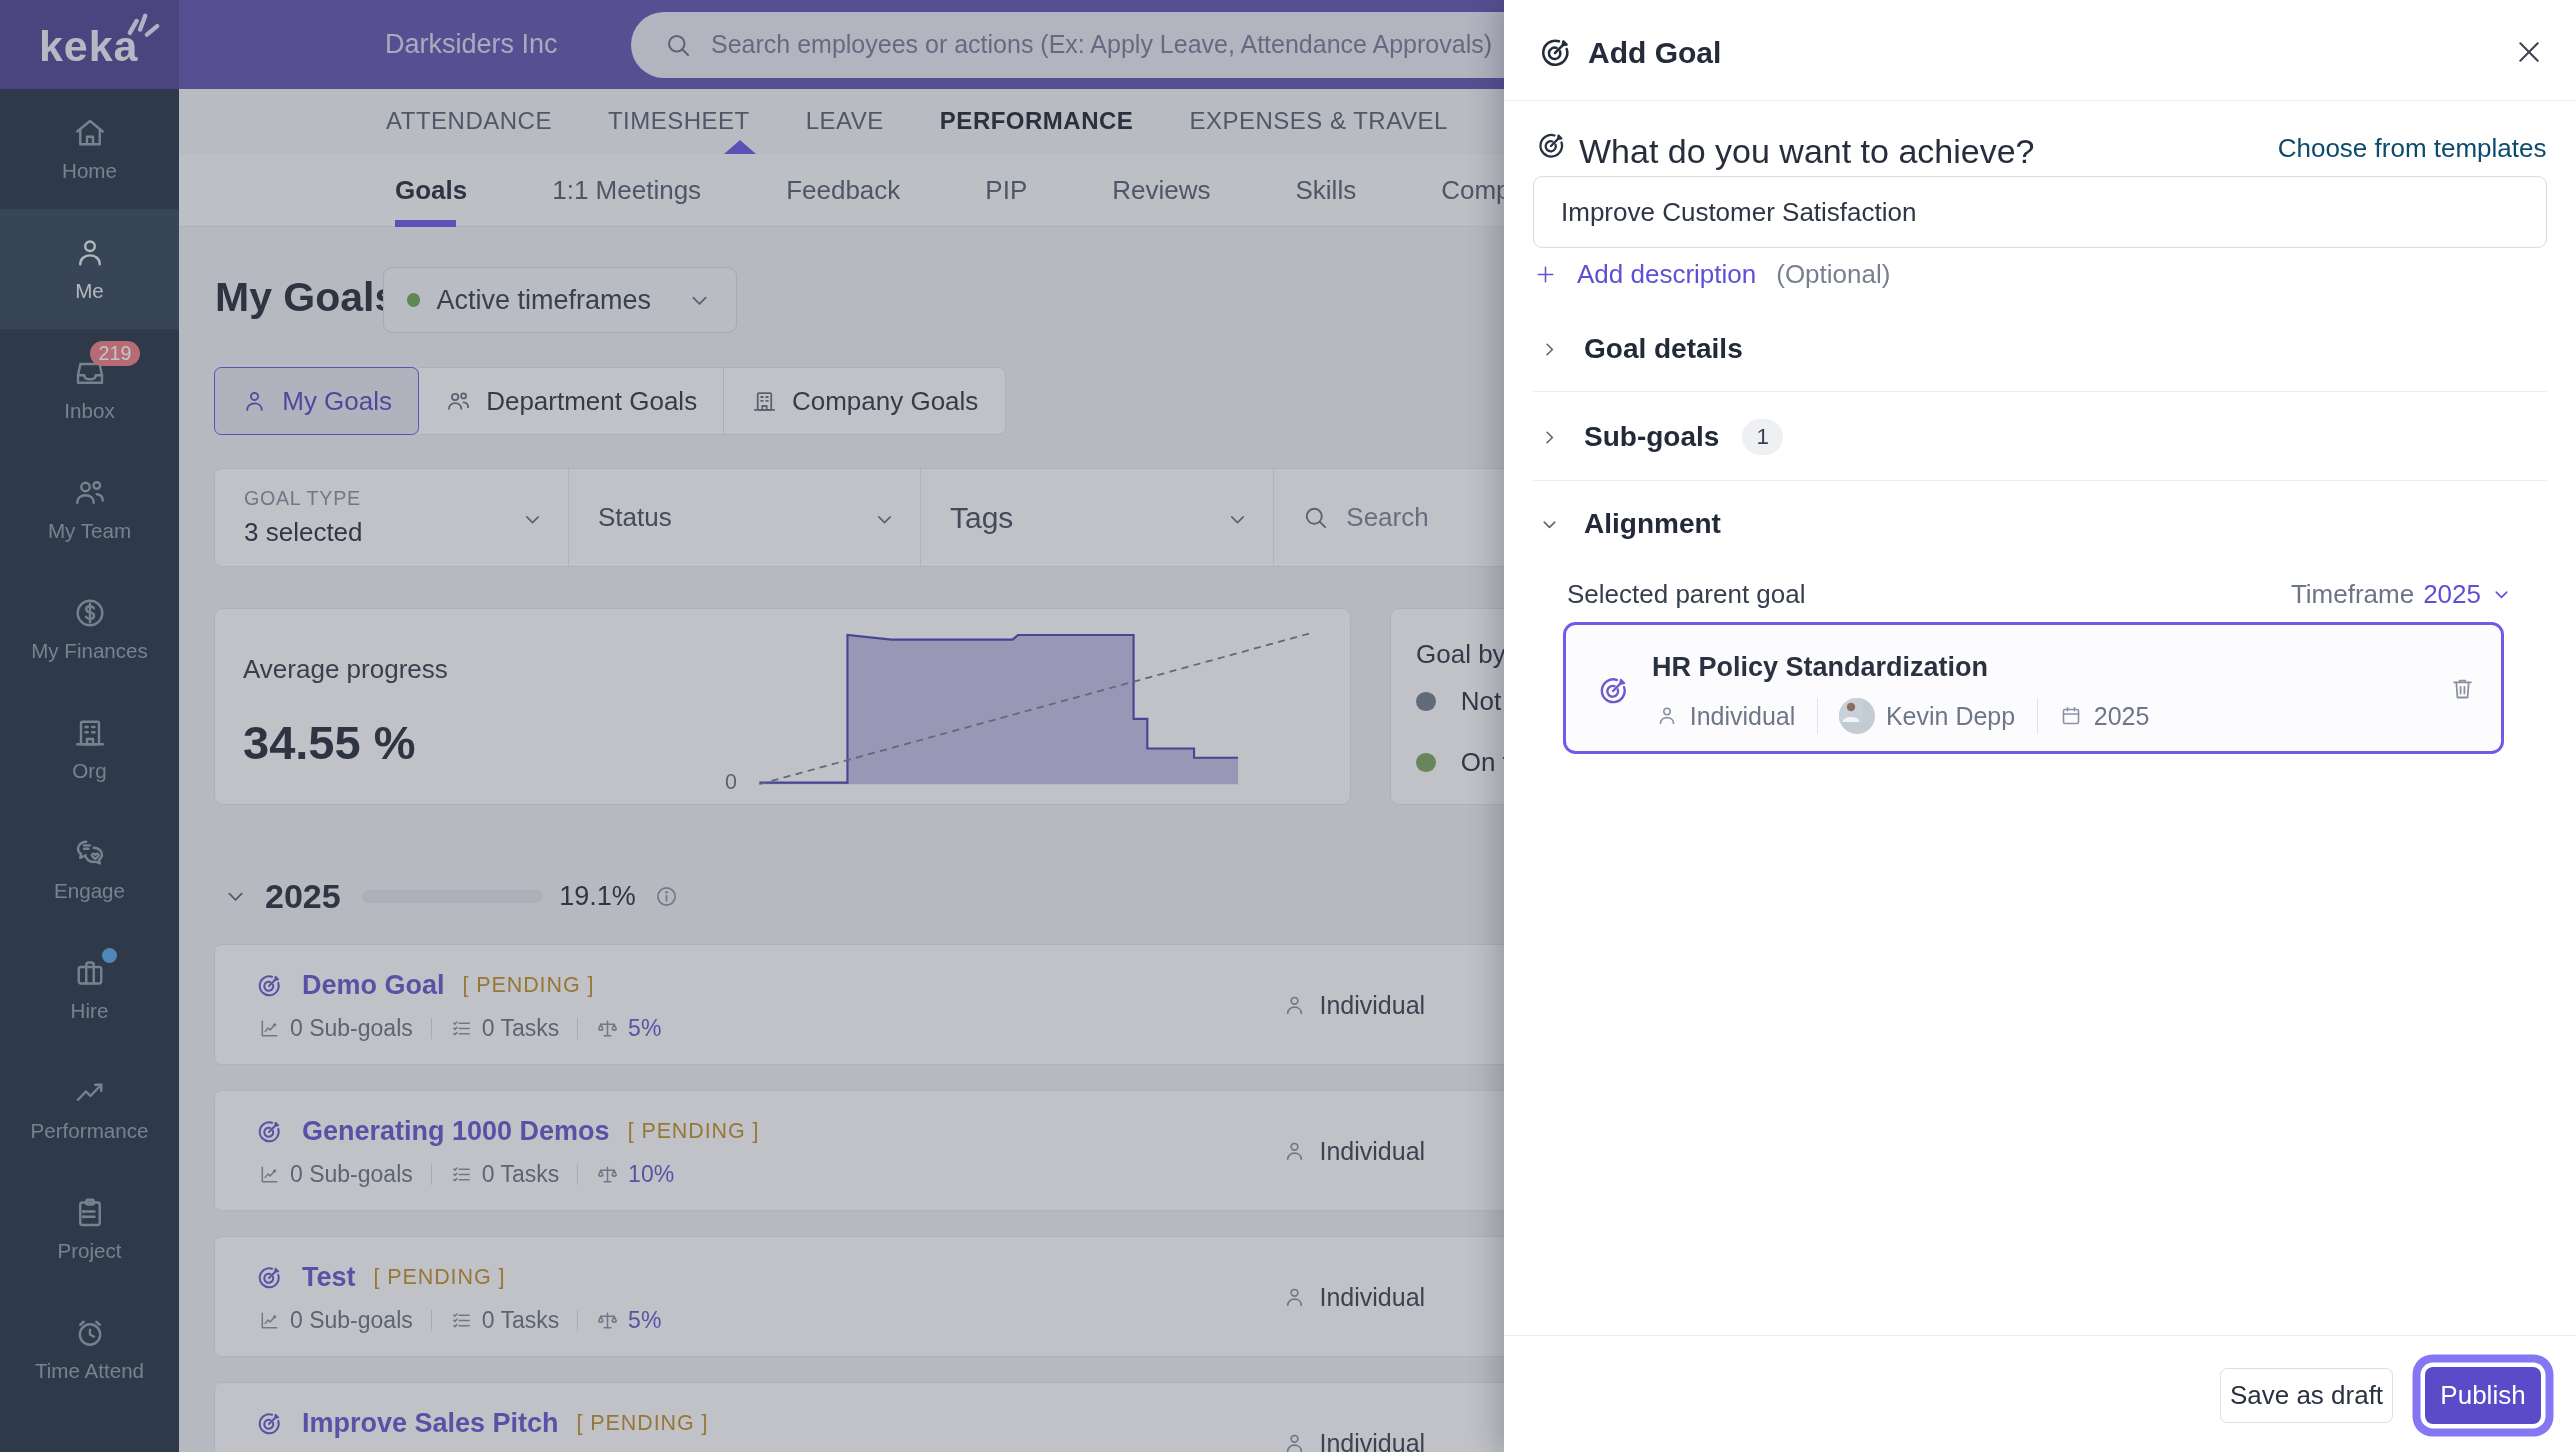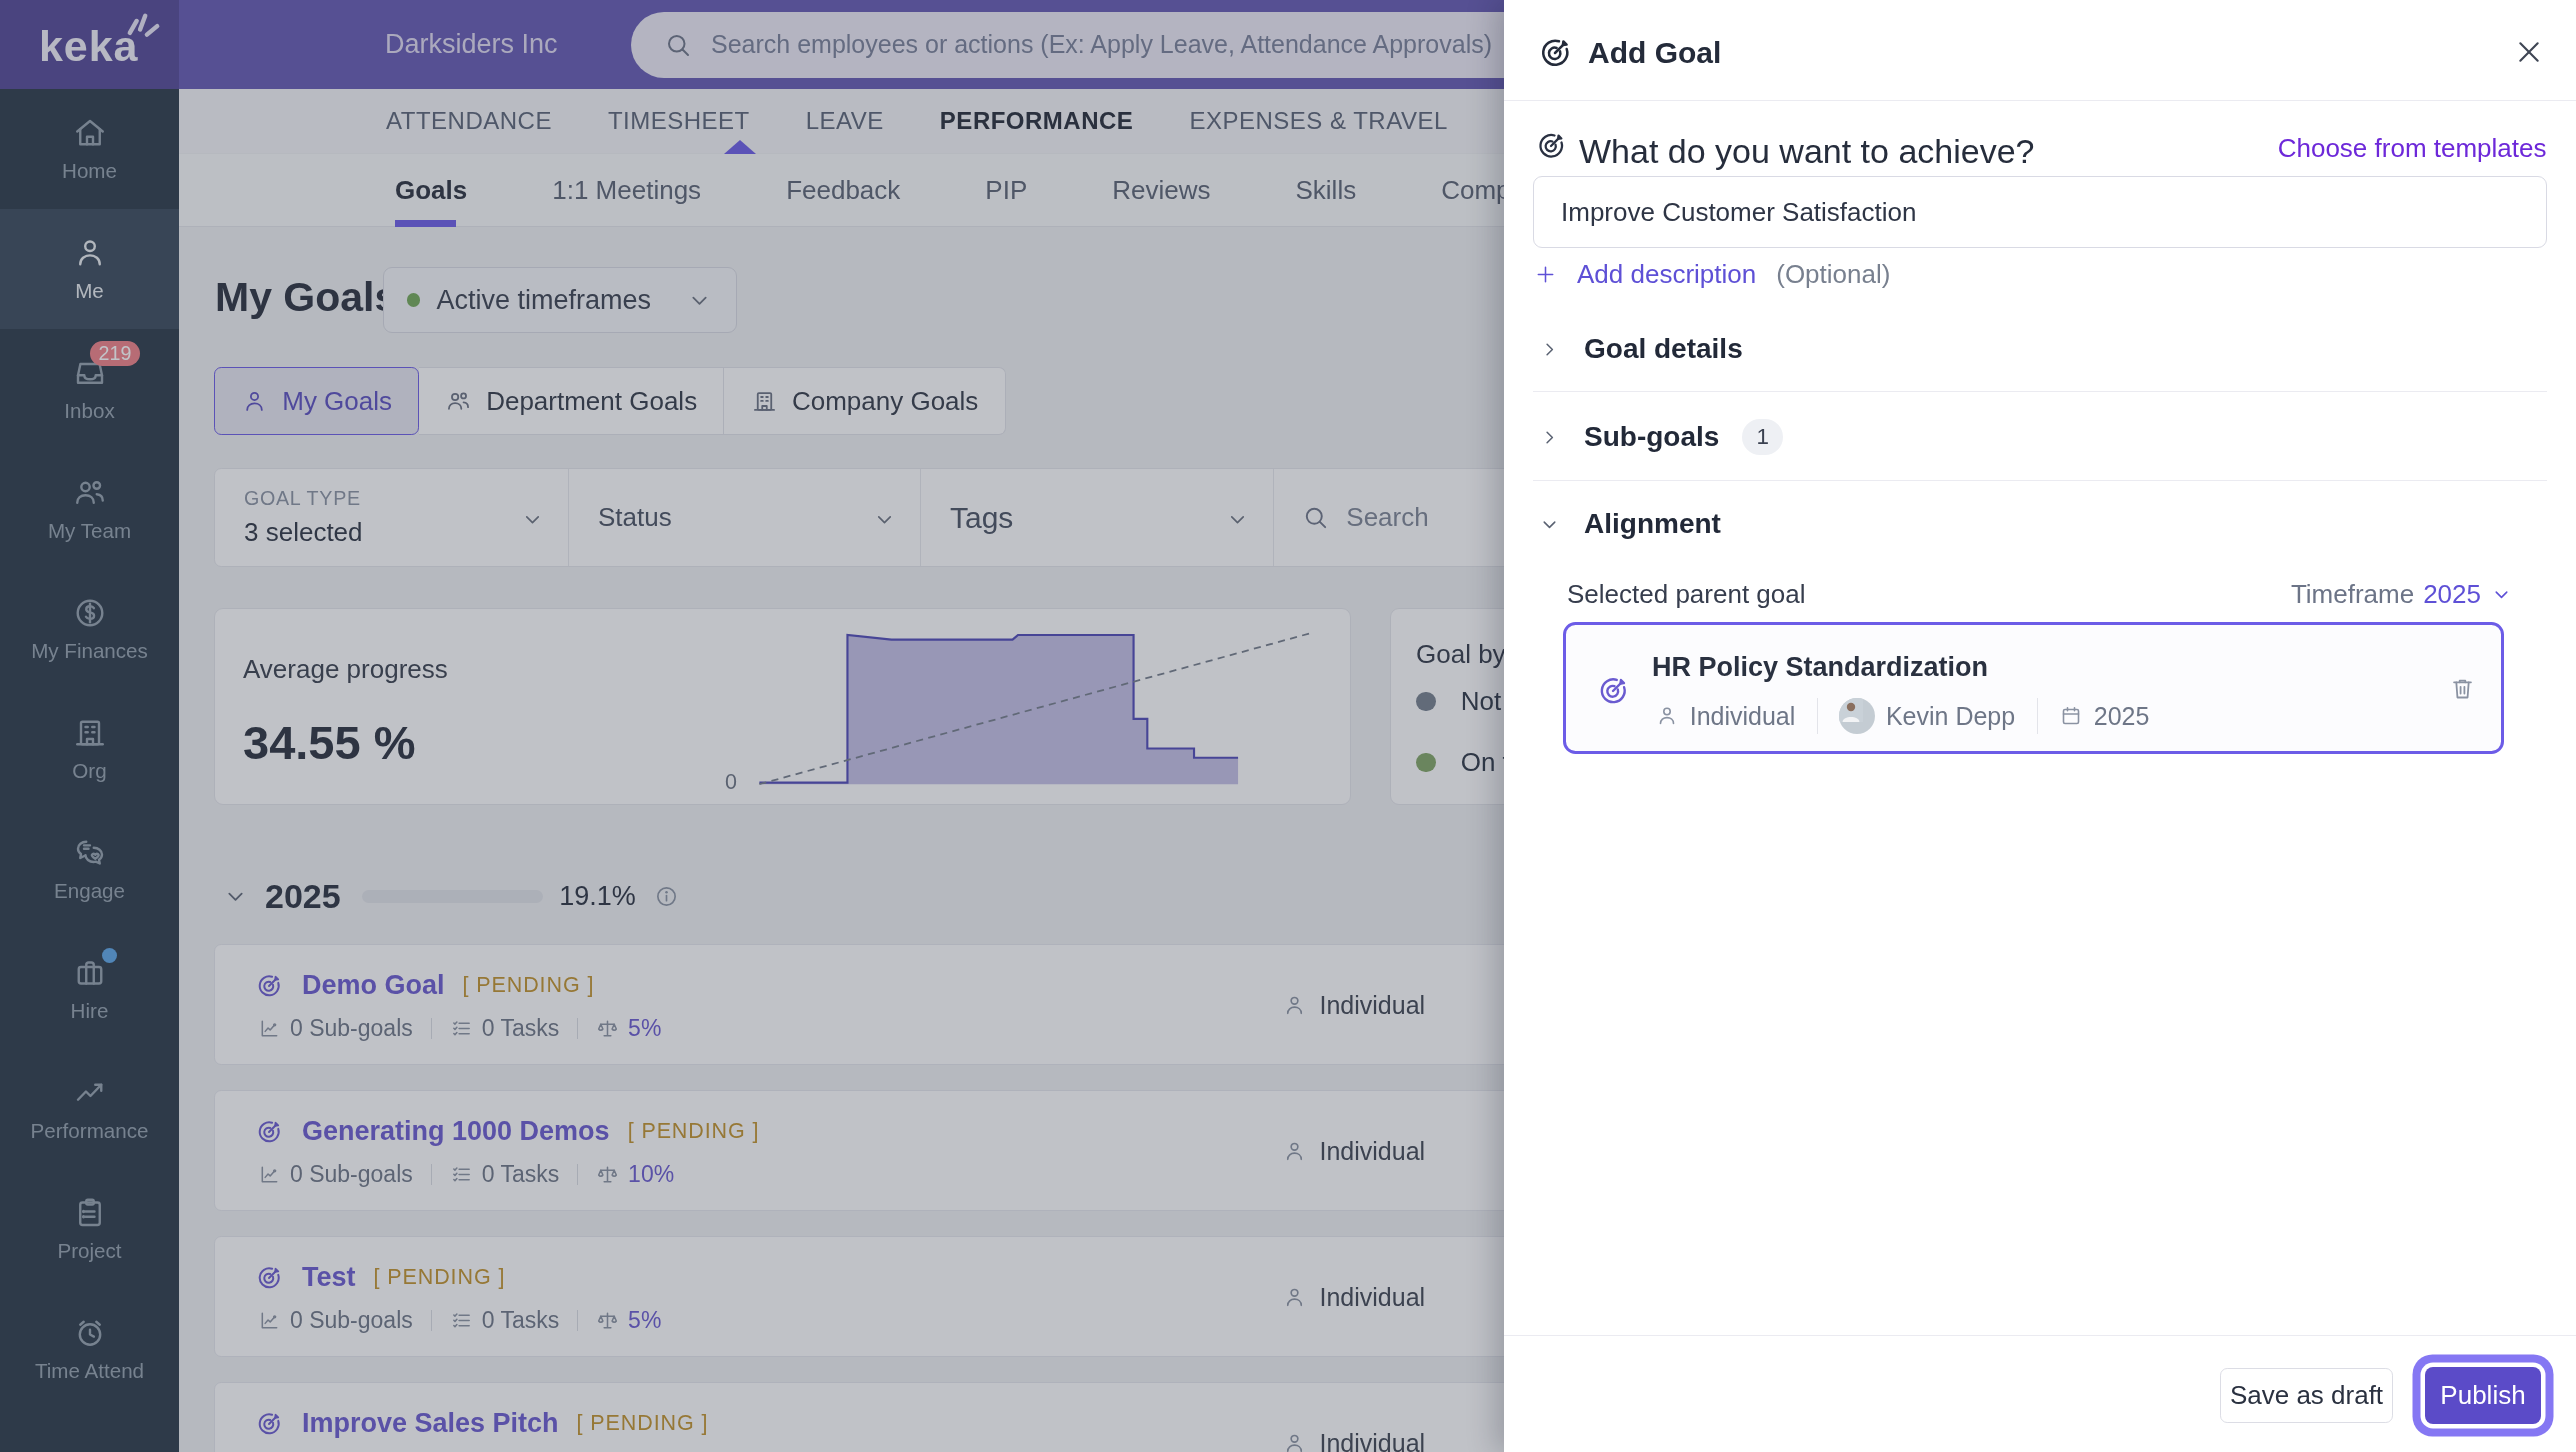--- a/index.html
+++ b/index.html
@@ -134,21 +134,21 @@
   
   #panel{position:absolute;left:1504px;top:0;width:1072px;height:1453px;background:#ffffff;z-index:10;
     box-shadow:-9px 0 27px rgba(20,24,40,0.22);}
   #ph-icon{position:absolute;left:32px;top:34px;width:38px;height:38px;color:#242b3a;}
   #ph-title{position:absolute;left:84px;top:36px;font-size:30px;font-weight:600;color:#242b3a;}
   #ph-close{position:absolute;left:1009px;top:36px;width:32px;height:32px;color:#3f4654;cursor:pointer;}
   .pdivider{position:absolute;left:0;width:1072px;height:0.9px;background:#ebebf1;}
   .pdivider.inset{left:29px;width:1014px;}
   #pq-icon{position:absolute;left:30px;top:129px;width:34px;height:34px;color:#2a3142;}
   #pq-text{position:absolute;left:75px;top:132px;font-size:34px;color:#262d3c;}
-  #pq-link{position:absolute;right:29.5px;top:133px;font-size:26px;color:#6d28d9;cursor:pointer;}
+  #pq-link{position:absolute;right:29.5px;top:133px;font-size:26px;color:#0c4a6e;cursor:pointer;}
   #goalname{position:absolute;left:29px;top:176px;width:1014px;height:72px;border:0.9px solid #d9dae4;
     border-radius:9px;font-size:26px;color:#2e3545;padding:0 27px;outline:none;
     font-family:"Liberation Sans","DejaVu Sans",sans-serif;background:#fff;}
   #adddesc{position:absolute;left:30px;top:259px;display:flex;align-items:center;gap:20px;cursor:pointer;}
   #adddesc .plus{width:23px;height:23px;color:#5e50d6;}
   #adddesc .t1{font-size:26px;color:#5e50d6;}
   #adddesc .t2{font-size:26px;color:#78808f;}
   .psection{position:absolute;left:34px;display:flex;align-items:center;gap:23px;cursor:pointer;}
   .psection .chev{width:23px;height:23px;color:#5a6272;}
   .psection .slabel{font-size:28px;font-weight:600;color:#222938;}

